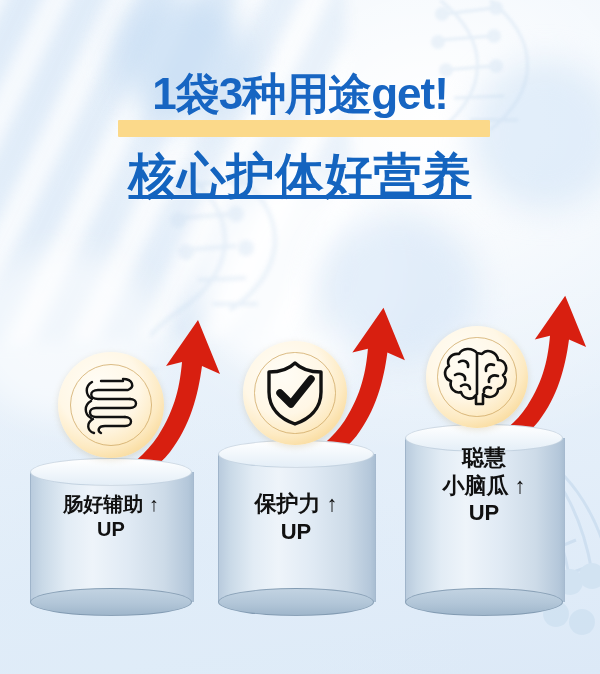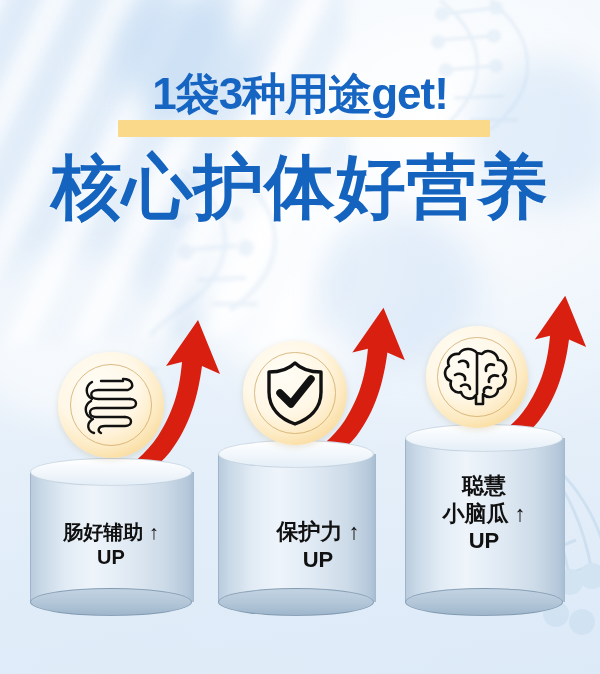--- a/index.html
+++ b/index.html
@@ -42,23 +42,24 @@
     position:absolute;left:0;top:72px;width:600px;
     font-size:44px;line-height:1;font-weight:700;letter-spacing:-1px;
     color:#1765c2;white-space:nowrap;z-index:3;
   }
   .h-hl{
     position:absolute;left:118px;top:120px;width:372px;height:17px;
     background:#fbd98a;border-radius:1px;z-index:2;
   }
   .h-main{
     position:absolute;left:0;top:152px;width:600px;
-    font-size:70px;line-height:1;font-weight:700;letter-spacing:1px;
+    font-size:48px;line-height:1;font-weight:700;letter-spacing:1px;
     color:#1464bf;white-space:nowrap;z-index:3;
     text-shadow:0 1px 0 rgba(255,255,255,.55);
+    text-decoration:underline;
   }
 
   
   .stage{position:absolute;left:0;top:0;width:600px;height:674px;}
   .item{position:absolute;}
 
   .arrow{position:absolute;z-index:2;}
 
   .pedestal{position:absolute;z-index:3;}
   .ped-body{
@@ -79,21 +80,20 @@
     position:absolute;left:0;bottom:0;width:100%;height:28px;border-radius:50%;
     background:linear-gradient(180deg,#c2d3e2 0%,#b2c6d8 55%,#9fb6cb 100%);
     border:1px solid rgba(120,145,170,.75);
     box-sizing:border-box;
   }
   .ped-label{
     position:absolute;left:0;width:100%;z-index:4;text-align:center;
     color:#111;font-weight:600;line-height:1.25;
     font-family:"Liberation Sans","DejaVu Sans",sans-serif;
     white-space:pre-line;
-    margin-top:28px;
   }
 
   
   .medal{
     position:absolute;z-index:5;border-radius:50%;
     background:
       radial-gradient(circle at 38% 32%, #fffdf6 0%, #fff7e6 42%, #fdeac2 64%, #f8d793 84%, #f3c76e 100%);
     box-shadow:0 2px 6px rgba(170,140,80,.22);
     display:flex;align-items:center;justify-content:center;
   }
@@ -208,21 +208,21 @@
         <path d="M2,180 C30,176 72,160 96,124 C114,96 118,72 120,50
                  L104,54 L136,8 L158,62 L140,54
                  C136,84 128,114 108,140 C84,170 42,184 10,185 Z" fill="#d81f10"></path>
       </svg>
 
       <div class="pedestal" style="left:218px;top:440px;width:156px;height:176px;">
         <div class="ped-body"></div>
         <div class="ped-bottom"></div>
         <div class="ped-top"></div>
       </div>
-      <div class="ped-label" style="left:218px;top:490px;width:156px;font-size:22px;padding-left:22px;">保护力 ↑
+      <div class="ped-label" style="left:218px;top:490px;width:156px;font-size:22px;">保护力 ↑
 UP</div>
 
       <div class="medal" style="left:243px;top:341px;width:104px;height:104px;">
         <svg class="glyph" width="64" height="68" viewBox="0 0 64 68">
           <path d="M32,4 C24,12 12,13 6,13 L6,33 C6,50 18,60 32,65
                    C46,60 58,50 58,33 L58,13 C52,13 40,12 32,4 Z" fill="none" stroke="#111" stroke-width="3.4" stroke-linejoin="round"></path>
           <path d="M17,34 L28,45 L48,20" fill="none" stroke="#111" stroke-width="7.5" stroke-linecap="round" stroke-linejoin="round"></path>
         </svg>
       </div>
     </div>

